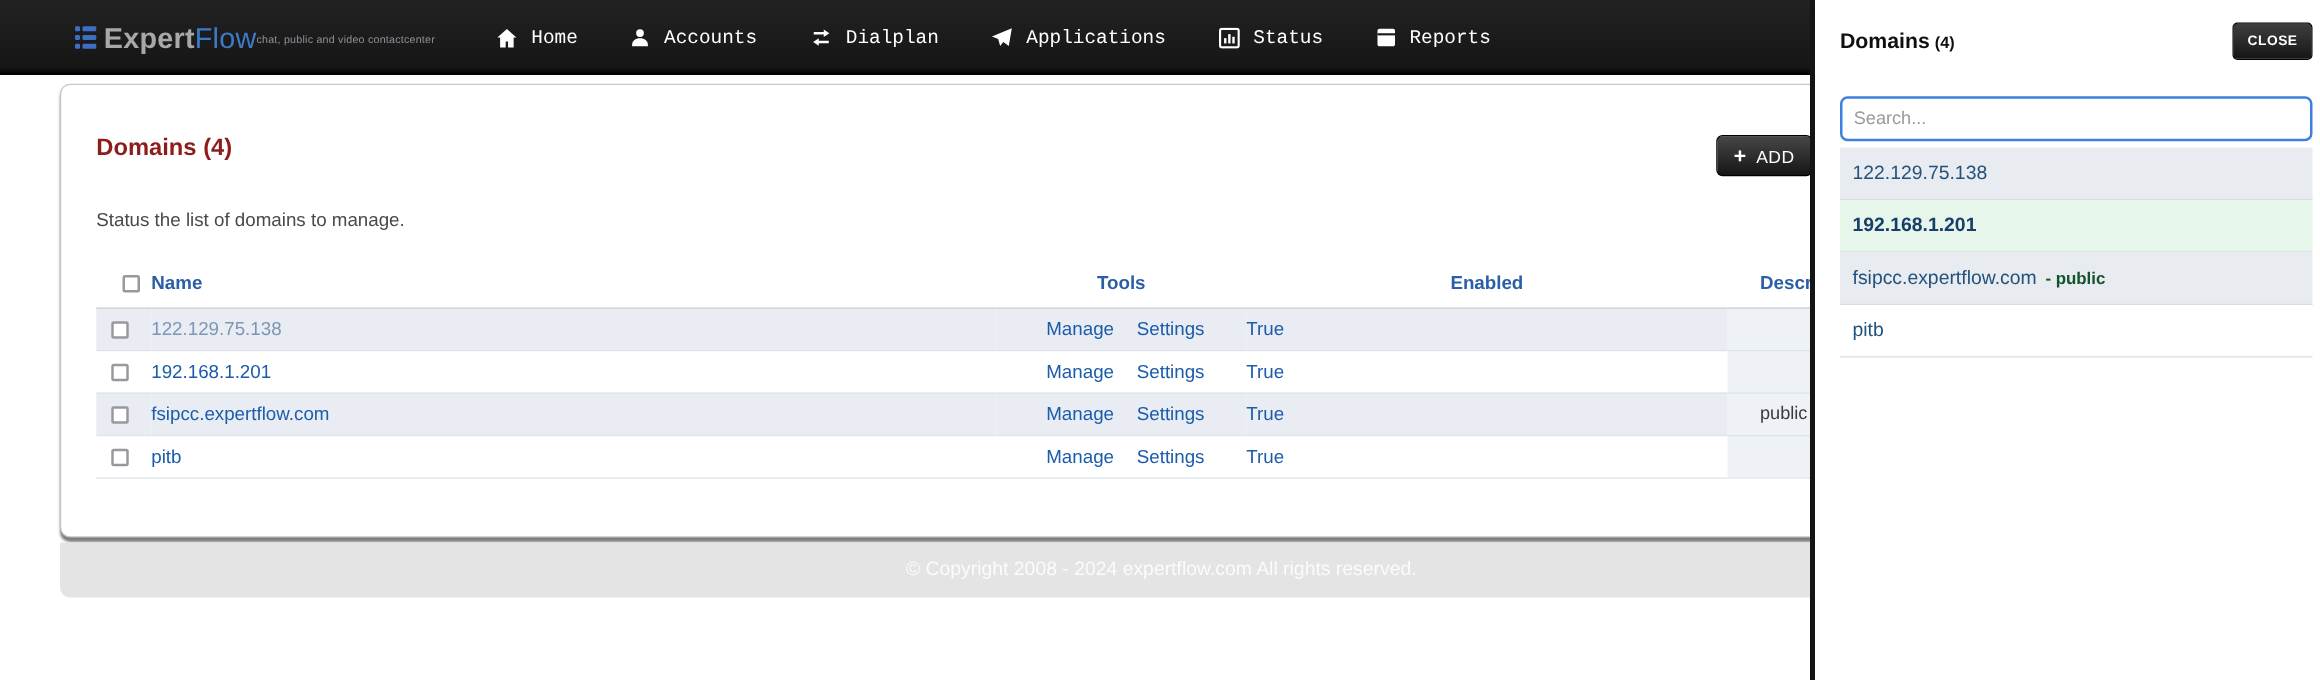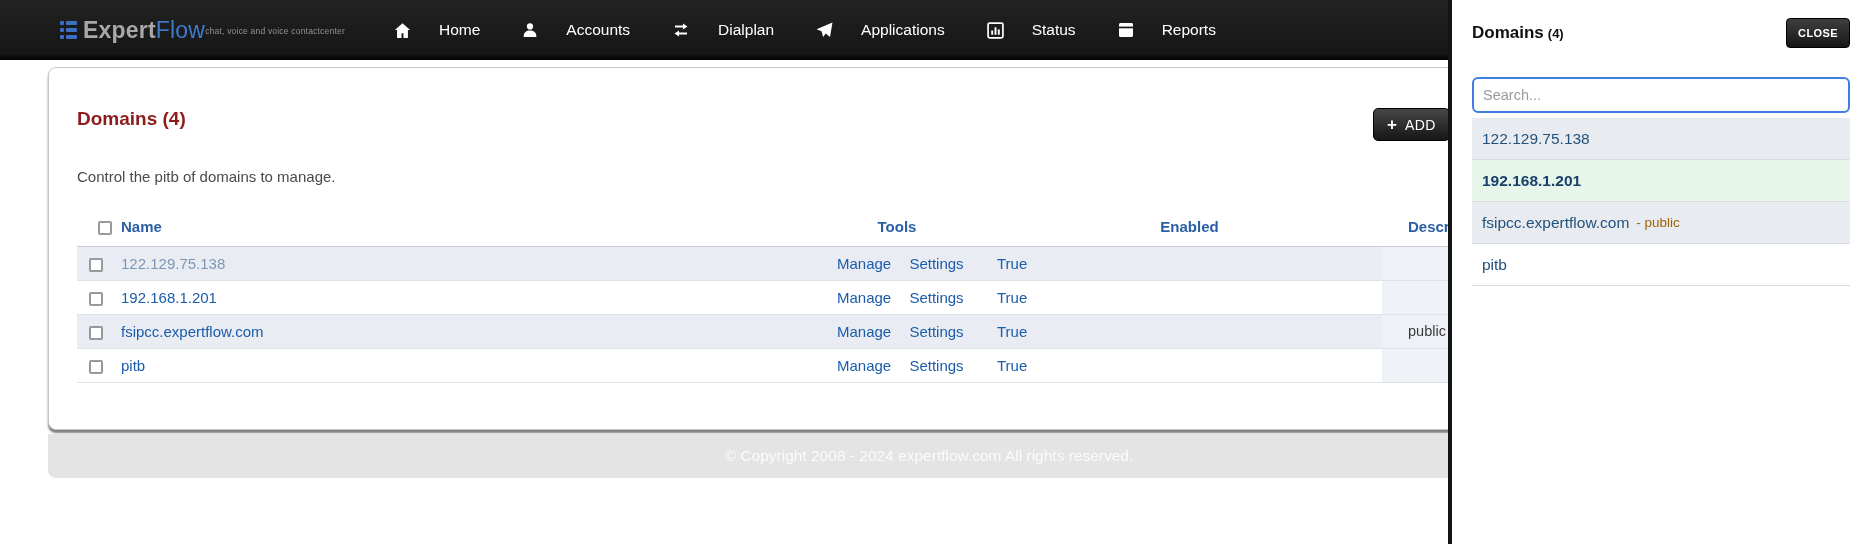--- a/index.html
+++ b/index.html
@@ -24,22 +24,22 @@
   .brand-dots .dotrow{display:flex;gap:2px;align-items:center}
   .brand-dots .dot{width:4px;height:4px;border-radius:1px;background:var(--brand-blue)}
   .brand-dots .bar{width:11px;height:4px;border-radius:1px;background:var(--brand-blue)}
   .brand-text{display:flex;align-items:center}
   .brand-name{font-size:23px;font-weight:bold;letter-spacing:.2px;line-height:24px}
   .brand-name .primary{color:#a8a8a8}
   .brand-name .secondary{color:#3d7bc9;font-weight:normal}
   .brand-tagline{font-size:8.5px;color:#8d939a;letter-spacing:.2px;margin-top:1px}
   .nav-items{display:flex;margin-left:28px}
   .nav-item{
-    display:flex;align-items:center;gap:28px;padding:0 21px;height:60px;
-    color:#fff;font-size:15.5px;cursor:pointer;white-space:nowrap;
+    display:flex;align-items:center;gap:11px;padding:0 21px;height:60px;
+    color:#fff;font-size:15.5px;cursor:pointer;white-space:nowrap;font-family:Liberation Mono, monospace;
   }
   .nav-icon{display:flex;align-items:center}
   .nav-icon svg{display:block}
   
   .card{
     position:absolute;left:48px;top:67px;width:1762px;height:363px;
     background:#fff;border:1px solid #c6c6c6;border-radius:8px;
     box-shadow:0 3px 2px rgba(0,0,0,.5);
   }
   .card-title{margin:40px 0 0 28px;font-size:19px;line-height:22px;font-weight:bold;color:var(--accent-red)}
@@ -98,21 +98,21 @@
   }
   .panel-search::placeholder{color:#9a9a9a}
   .panel-list{margin-top:5px}
   .panel-item{
     height:42px;display:flex;align-items:center;padding:0 10px;
     font-size:15.5px;color:#23527c;border-bottom:1px solid #d9dde2;
     background:#fff;cursor:pointer;
   }
   .panel-item.stripe{background:#e8ebef}
   .panel-item.selected{background:var(--selected-green);font-weight:bold;color:#173f69}
-  .panel-item-suffix{color:#a16207;font-size:13.5px;margin-left:7px;font-weight:normal}
+  .panel-item-suffix{color:#14532d;font-size:13.5px;margin-left:7px;font-weight:bold}
 </style>
 </head>
 <body>
 
 <div class="navbar">
   <div class="brand">
     <span class="brand-dots">
       <span class="dotrow">
           <span class="dot"></span>
           <span class="bar"></span>
@@ -121,21 +121,21 @@
           <span class="dot"></span>
           <span class="bar"></span>
         </span>
       <span class="dotrow">
           <span class="dot"></span>
           <span class="bar"></span>
         </span>
     </span>
     <span class="brand-text">
       <span class="brand-name"><span class="primary">Expert</span><span class="secondary">Flow</span></span>
-      <span class="brand-tagline">chat, voice and voice contactcenter</span>
+      <span class="brand-tagline">chat, public and video contactcenter</span>
     </span>
   </div>
   <div class="nav-items">
     <div class="nav-item">
       <span class="nav-icon">
           <svg width="17" height="17" viewBox="0 0 16 16" fill="#fff">
             <path d="M8 1.2L.8 7.6h2.1V15h4.2v-4.4h1.8V15h4.2V7.6h2.1z"></path>
           </svg>
         </span>
       <span>Home</span>
@@ -189,21 +189,21 @@
     </div>
   </div>
 </div>
 
 <div class="card">
   <div class="card-title">Domains (4)</div>
   <div class="add-button">
     <span class="plus">+</span>
     <span class="label">ADD</span>
   </div>
-  <div class="card-subtitle">Control the pitb of domains to manage.</div>
+  <div class="card-subtitle">Status the list of domains to manage.</div>
 
   <table class="domains">
     <colgroup>
         <col style="width:44px">
         <col style="width:676px">
         <col style="width:200px">
         <col style="width:385px">
         <col>
       </colgroup>
     <thead>

